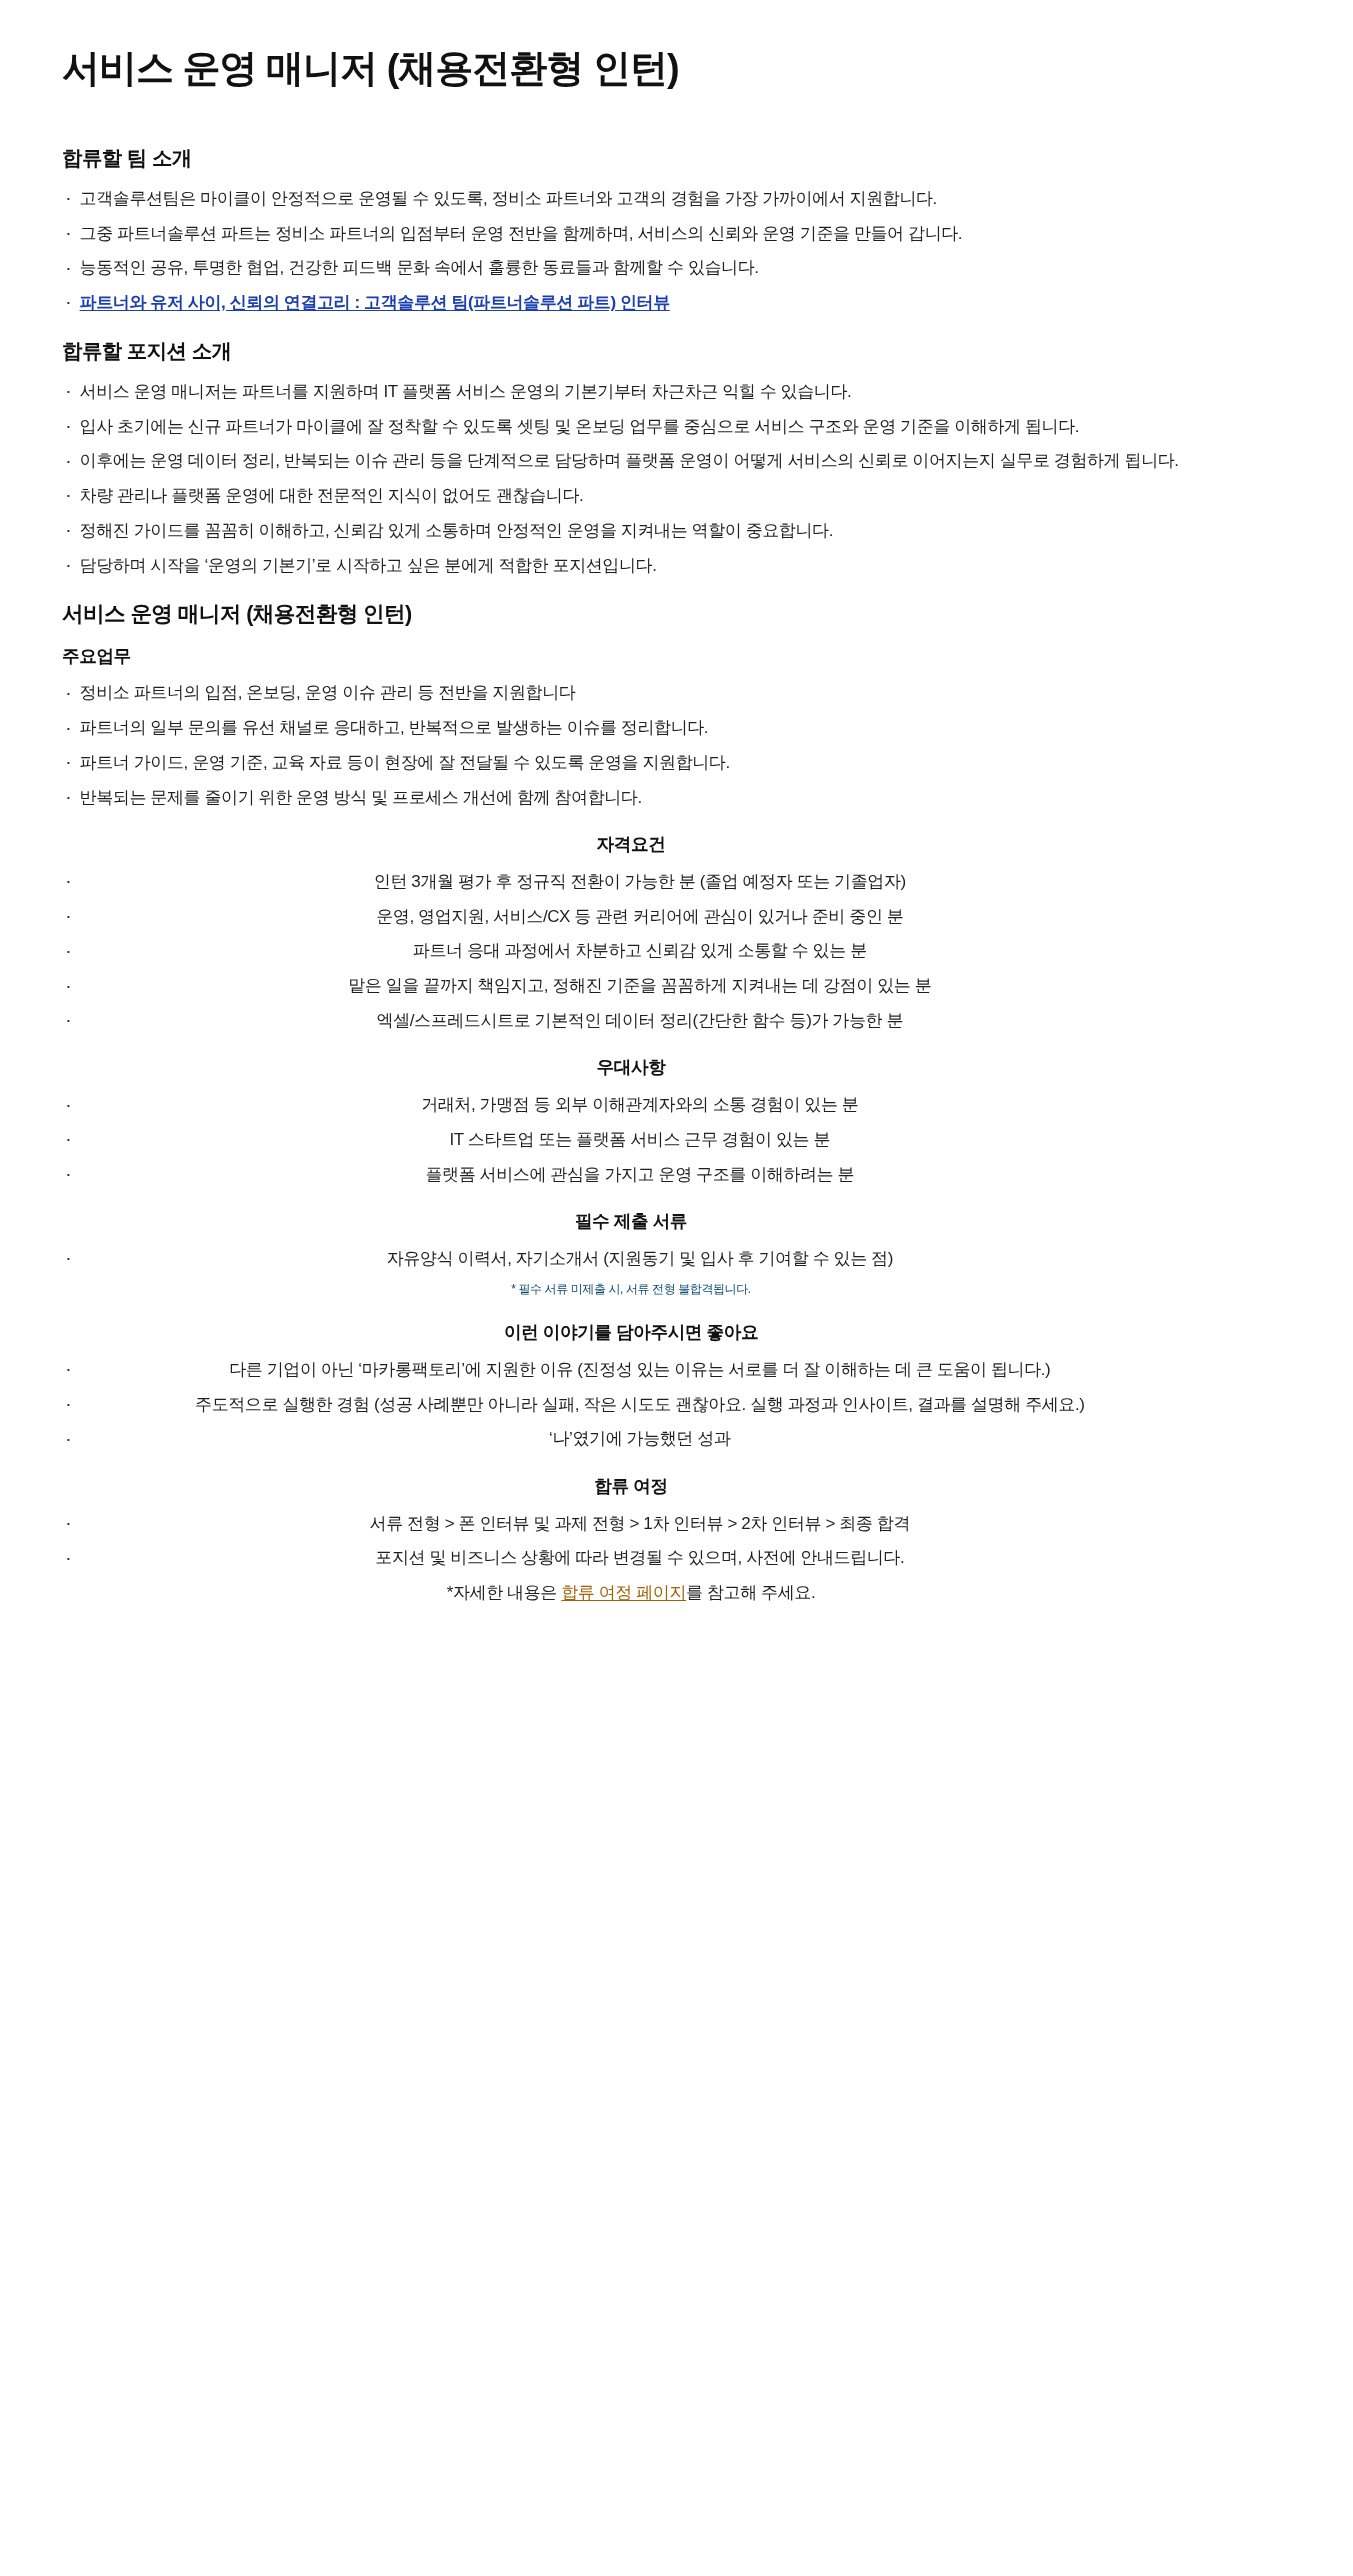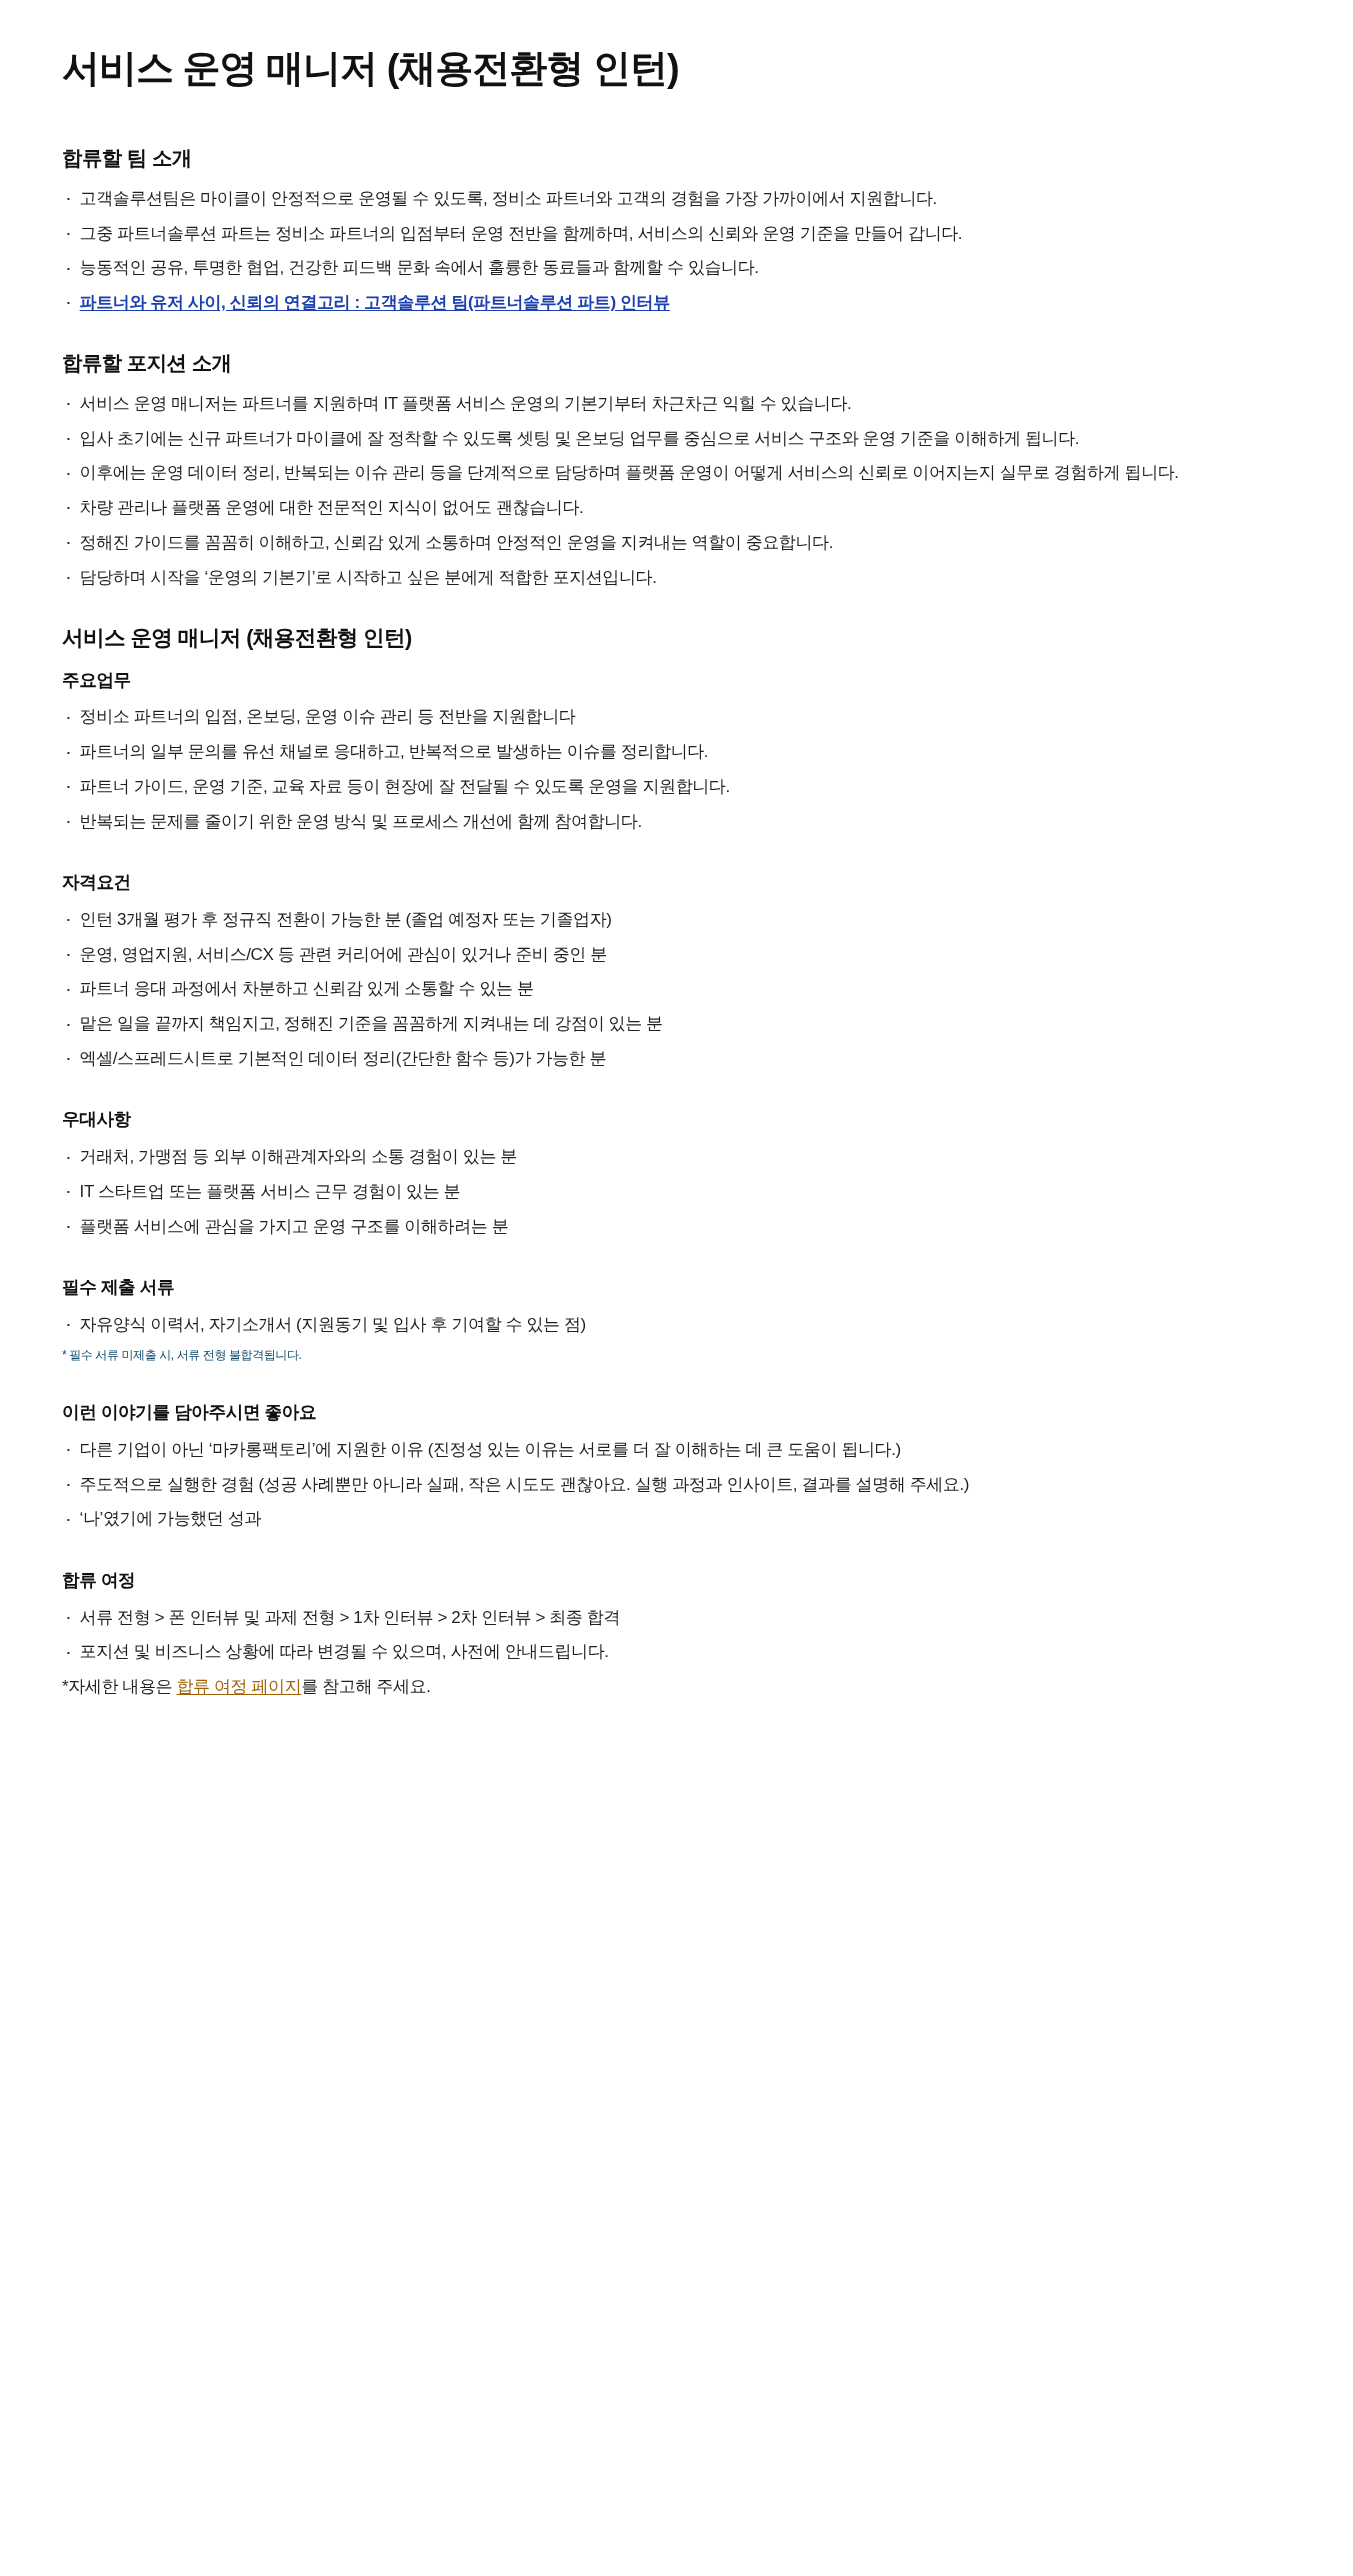--- a/index.html
+++ b/index.html
@@ -22,22 +22,22 @@
     font-size: 38px;
     font-weight: bold;
     letter-spacing: -1px;
     line-height: 1.25;
     margin: 0 0 51px 0;
     color: #111111;
   }
   .section {
     margin: 0 0 11.2px 0;
   }
-  .section-gap-lg { margin-top: 32px; }
-  .section-gap-md { margin-top: 35px; }
+  .section-gap-lg { margin-top: 20px; }
+  .section-gap-md { margin-top: 21px; text-align: center; }
 
   .section-heading {
     font-size: 20.4px;
     font-weight: bold;
     letter-spacing: -0.5px;
     line-height: 1.4;
     margin: 0 0 12.8px 0;
     color: #111111;
   }
   .sub-heading {

